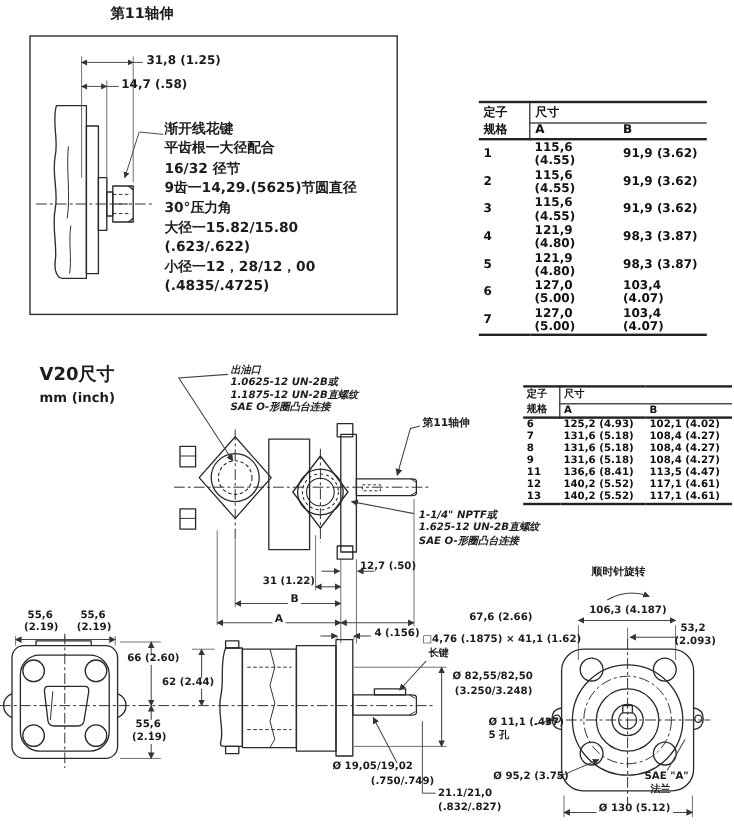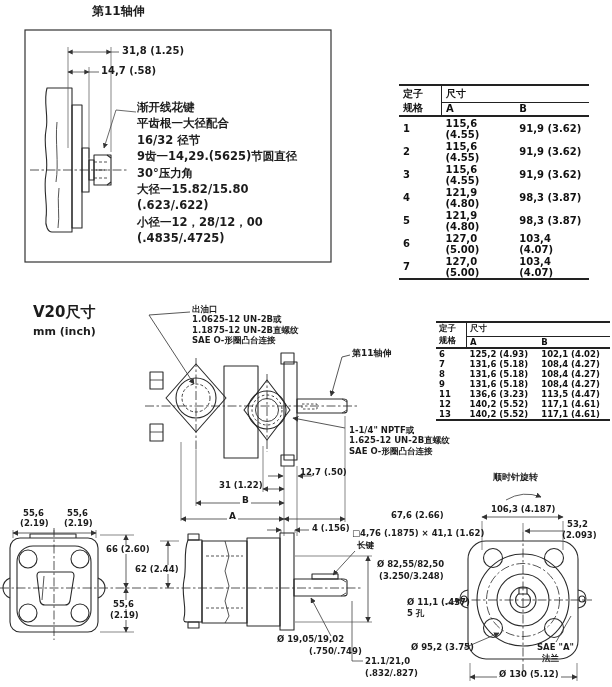--- a/index.html
+++ b/index.html
@@ -4,21 +4,21 @@
 <style>
   html,body{margin:0;padding:0;background:#fff;}
   .canvas{position:relative;width:612px;height:687px;background:#ffffff;overflow:hidden;
           font-family:"DejaVu Sans",sans-serif;color:#1a1a1a;}
   svg.draw{position:absolute;left:0;top:0;}
   .lbl{position:absolute;white-space:nowrap;color:#1c1c1c;font-weight:bold;line-height:1.1;}
   .f8{font-size:8.5px;} .f9{font-size:9px;} .f10{font-size:10px;} .f12{font-size:12px;}
   .f15{font-size:15px;} .f11{font-size:11px;}
   .note{position:absolute;color:#1c1c1c;font-weight:bold;}
   .note span{display:block;}
-  .note8 span{font-size:8.5px;line-height:10.3px;}
+  .note8 span{font-size:8.5px;line-height:10.3px;font-style:italic;}
   .note11 span{font-size:11.5px;line-height:16.4px;}
   .bgw{background:#fff;padding:0 2px;}
   .spec-table{position:absolute;border-collapse:collapse;color:#111;table-layout:fixed;}
   .spec-table th,.spec-table td{font-weight:bold;text-align:left;vertical-align:middle;}
   .spec-table{border-top:2px solid #222;border-bottom:2px solid #222;}
   .spec-col{border-right:1.5px solid #222;}
   .size-h{border-bottom:1px solid #222;margin-left:36px;}
   .spec-table thead{border-bottom:2px solid #222;}
   .t1{left:399px;top:84px;width:190px;font-size:10px;}
   .t1 th,.t1 td{padding:0.5px 4px;}
@@ -285,21 +285,21 @@
           <td>131,6 (5.18)</td>
           <td>108,4 (4.27)</td>
         </tr>
         <tr>
           <td>9</td>
           <td>131,6 (5.18)</td>
           <td>108,4 (4.27)</td>
         </tr>
         <tr>
           <td>11</td>
-          <td>136,6 (3.23)</td>
+          <td>136,6 (8.41)</td>
           <td>113,5 (4.47)</td>
         </tr>
         <tr>
           <td>12</td>
           <td>140,2 (5.52)</td>
           <td>117,1 (4.61)</td>
         </tr>
         <tr>
           <td>13</td>
           <td>140,2 (5.52)</td>

